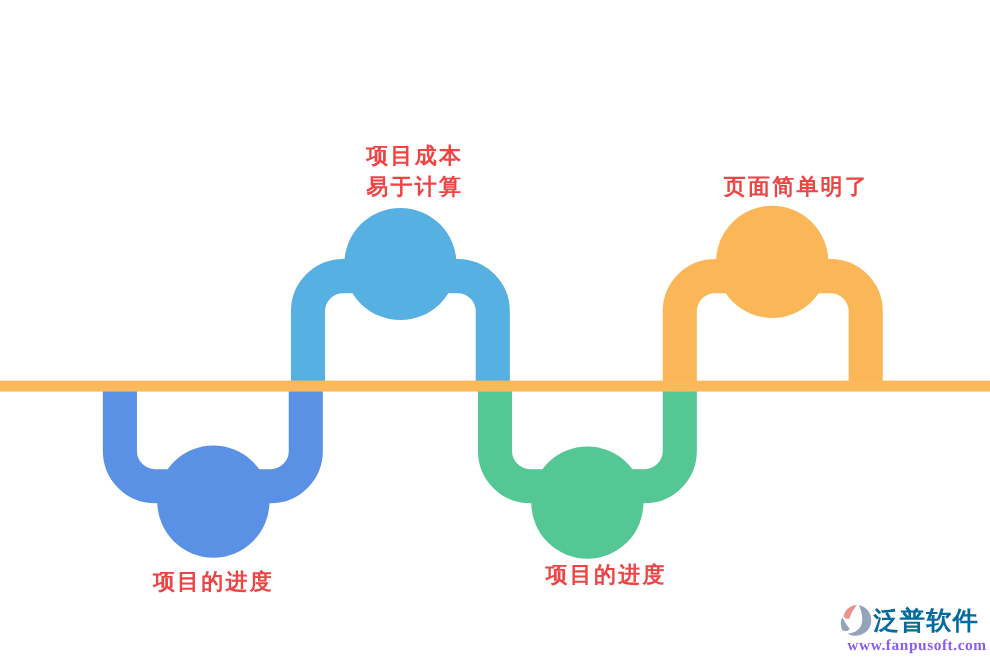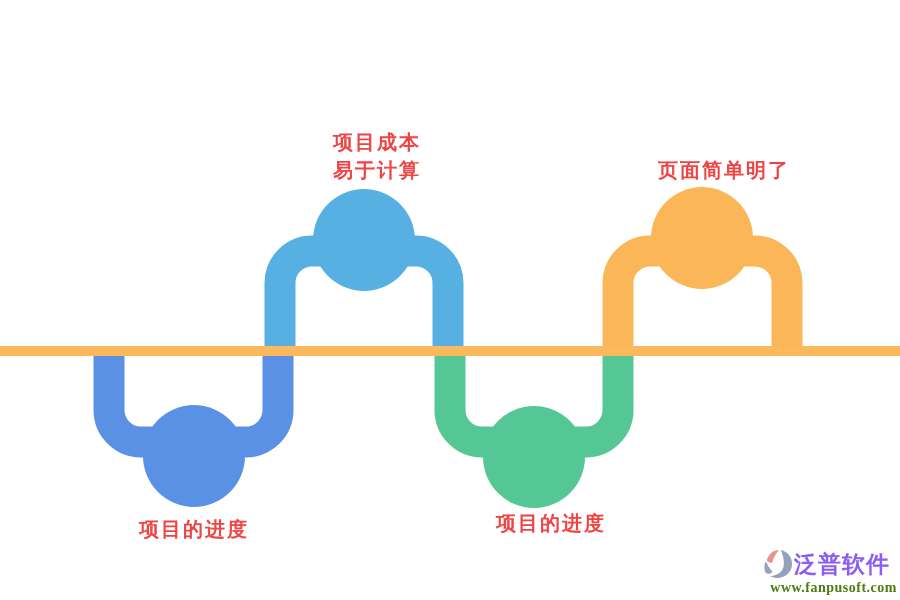--- a/index.html
+++ b/index.html
@@ -106,18 +106,18 @@
   <div class="watermark">
     <div class="wm-row">
       <svg width="30" height="30" viewBox="0 0 32 32">
         <path fill="#94A3BC" d="M19,1 C27,3 31,9 31,16 C31,24 25,30 16,31
                  C13,31 10,30 8,29 C16,28 21,24 22,18 C23,12 21,6 19,1 Z"></path>
         <path fill="#E8948D" d="M4,12 C6,5 11,1 17,1 C13,6 11,10 10,14
                  C8,15.5 5.5,14 4,12 Z"></path>
         <path fill="#94A3BC" d="M2.5,25 C1,20 1,16 3,13 C5,17 7,21 10,24
                  C9,27 5,27 2.5,25 Z"></path>
       </svg>
-      <span class="wm-brand" style="color: #8b5cf6;">泛普软件</span>
+      <span class="wm-brand" style="color: #0369a1;">泛普软件</span>
     </div>
-    <div class="wm-url" style="color: #4d7c0f;">www.fanpusoft.com</div>
+    <div class="wm-url" style="color: #8b5cf6;">www.fanpusoft.com</div>
   </div>
 
 </div>
 
 </body></html>

